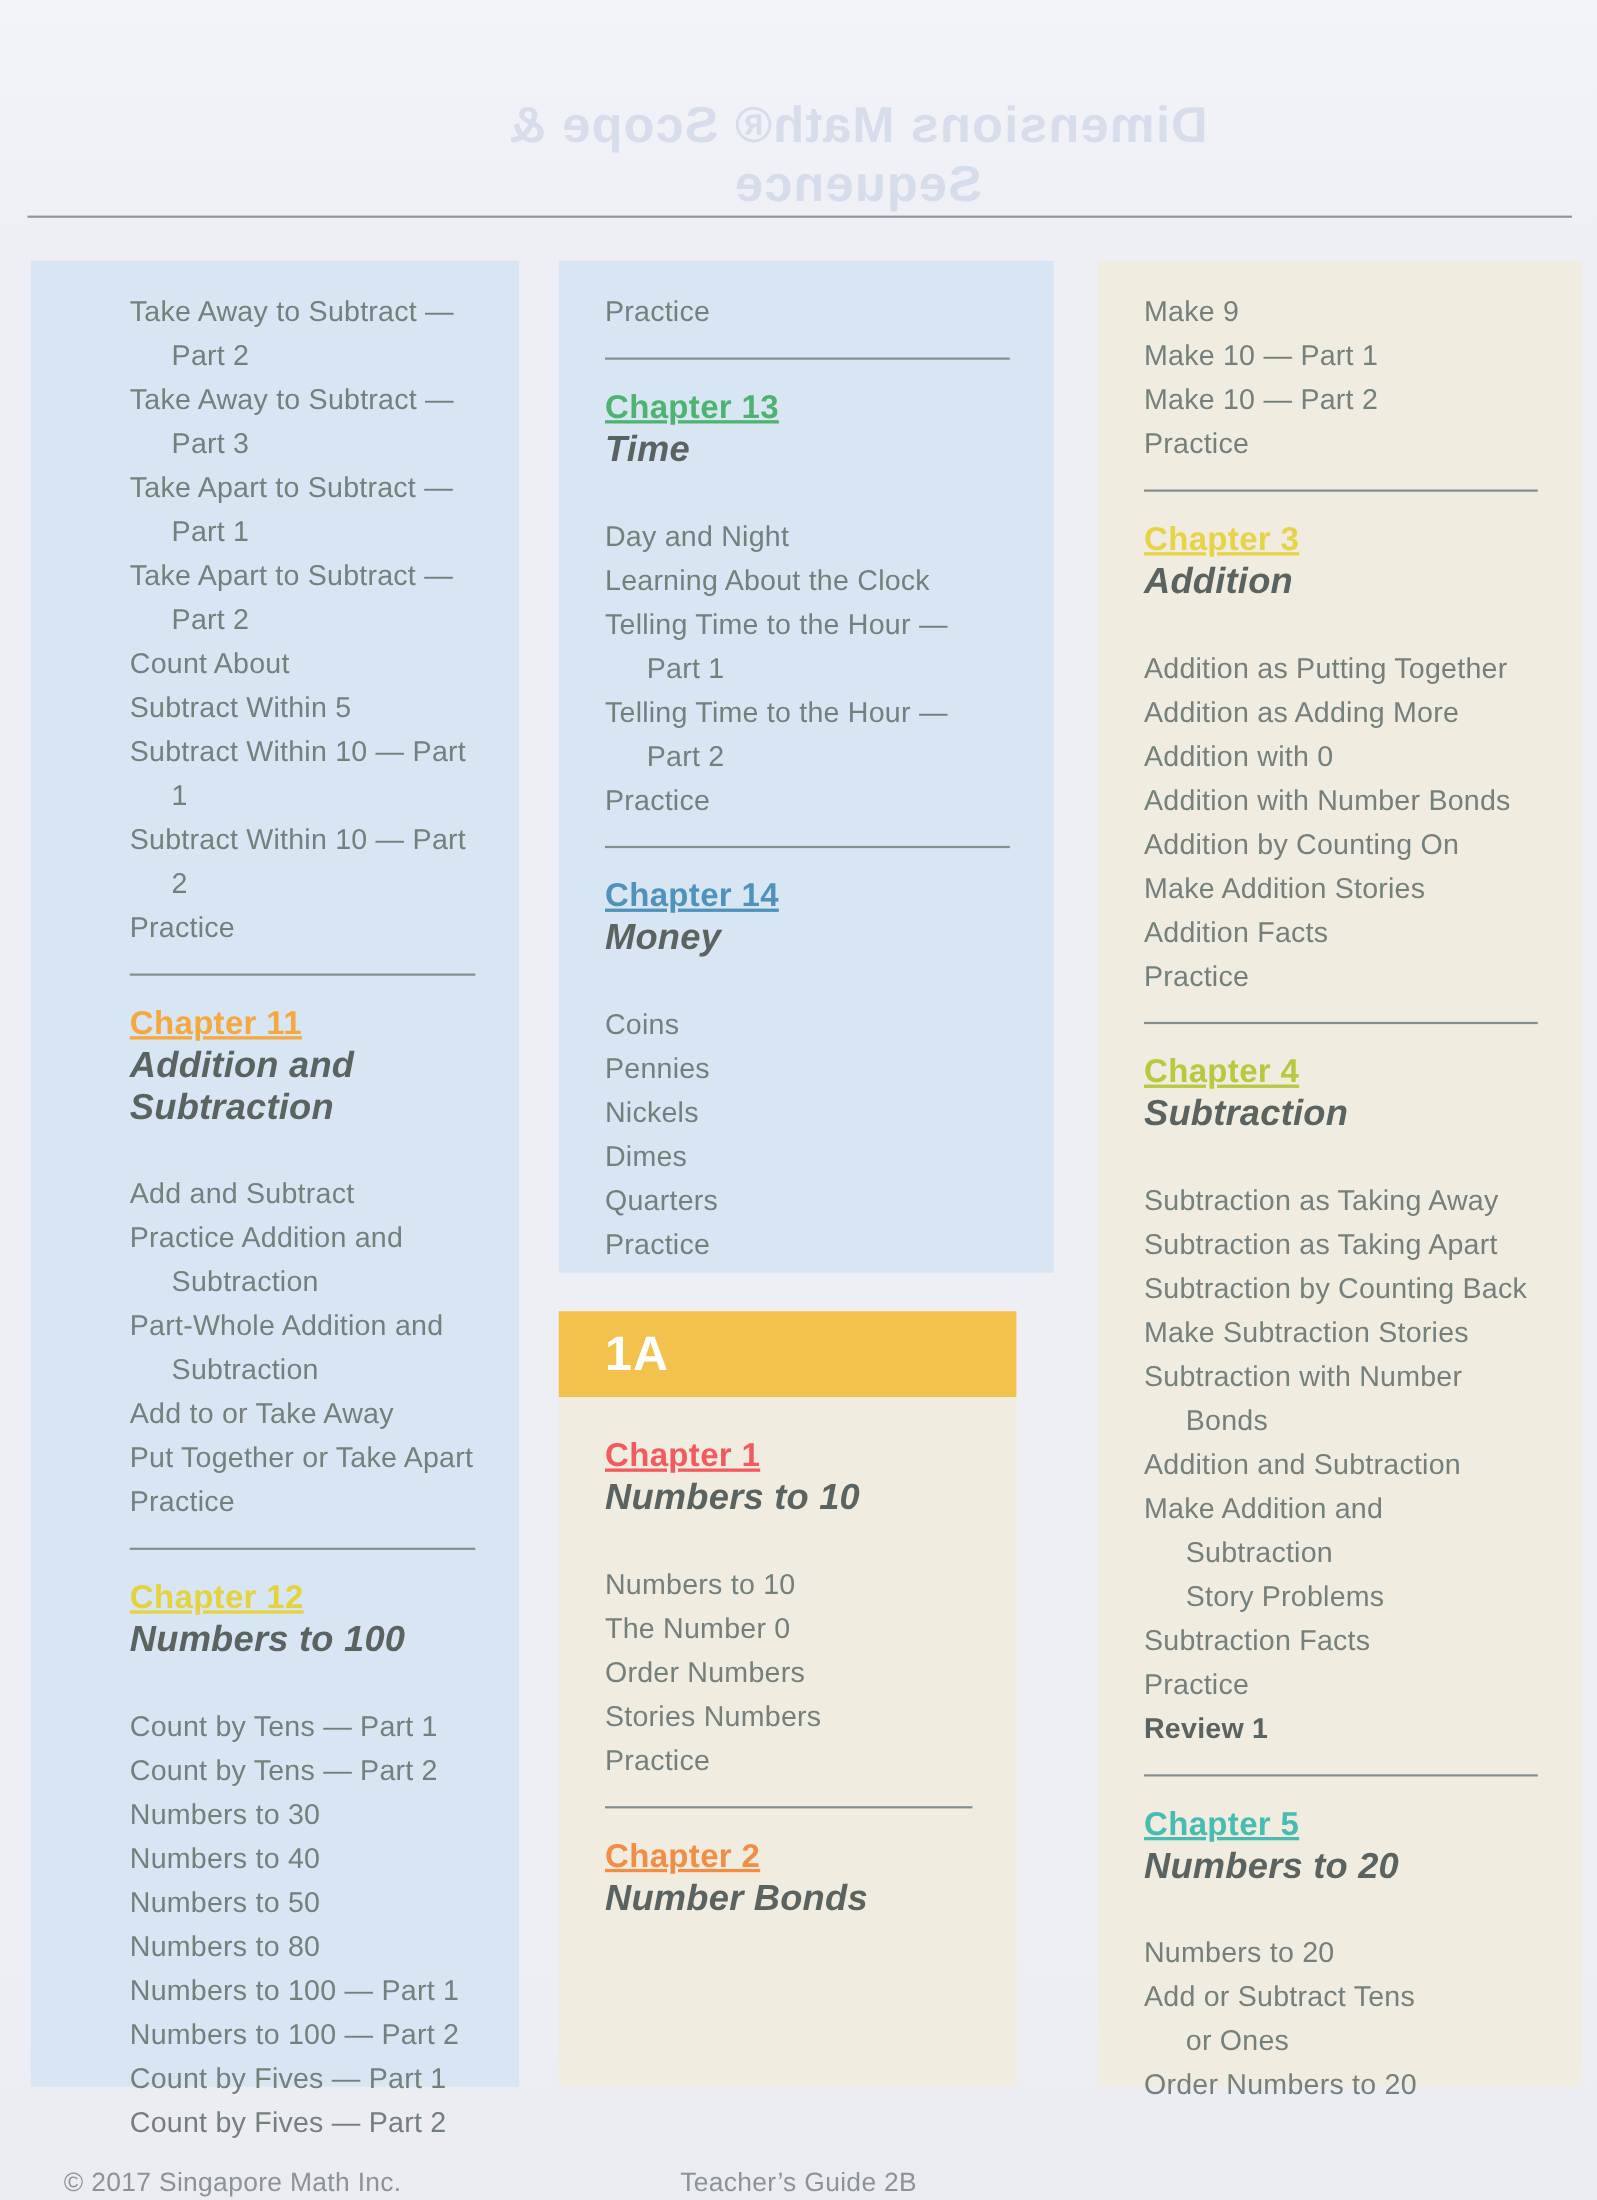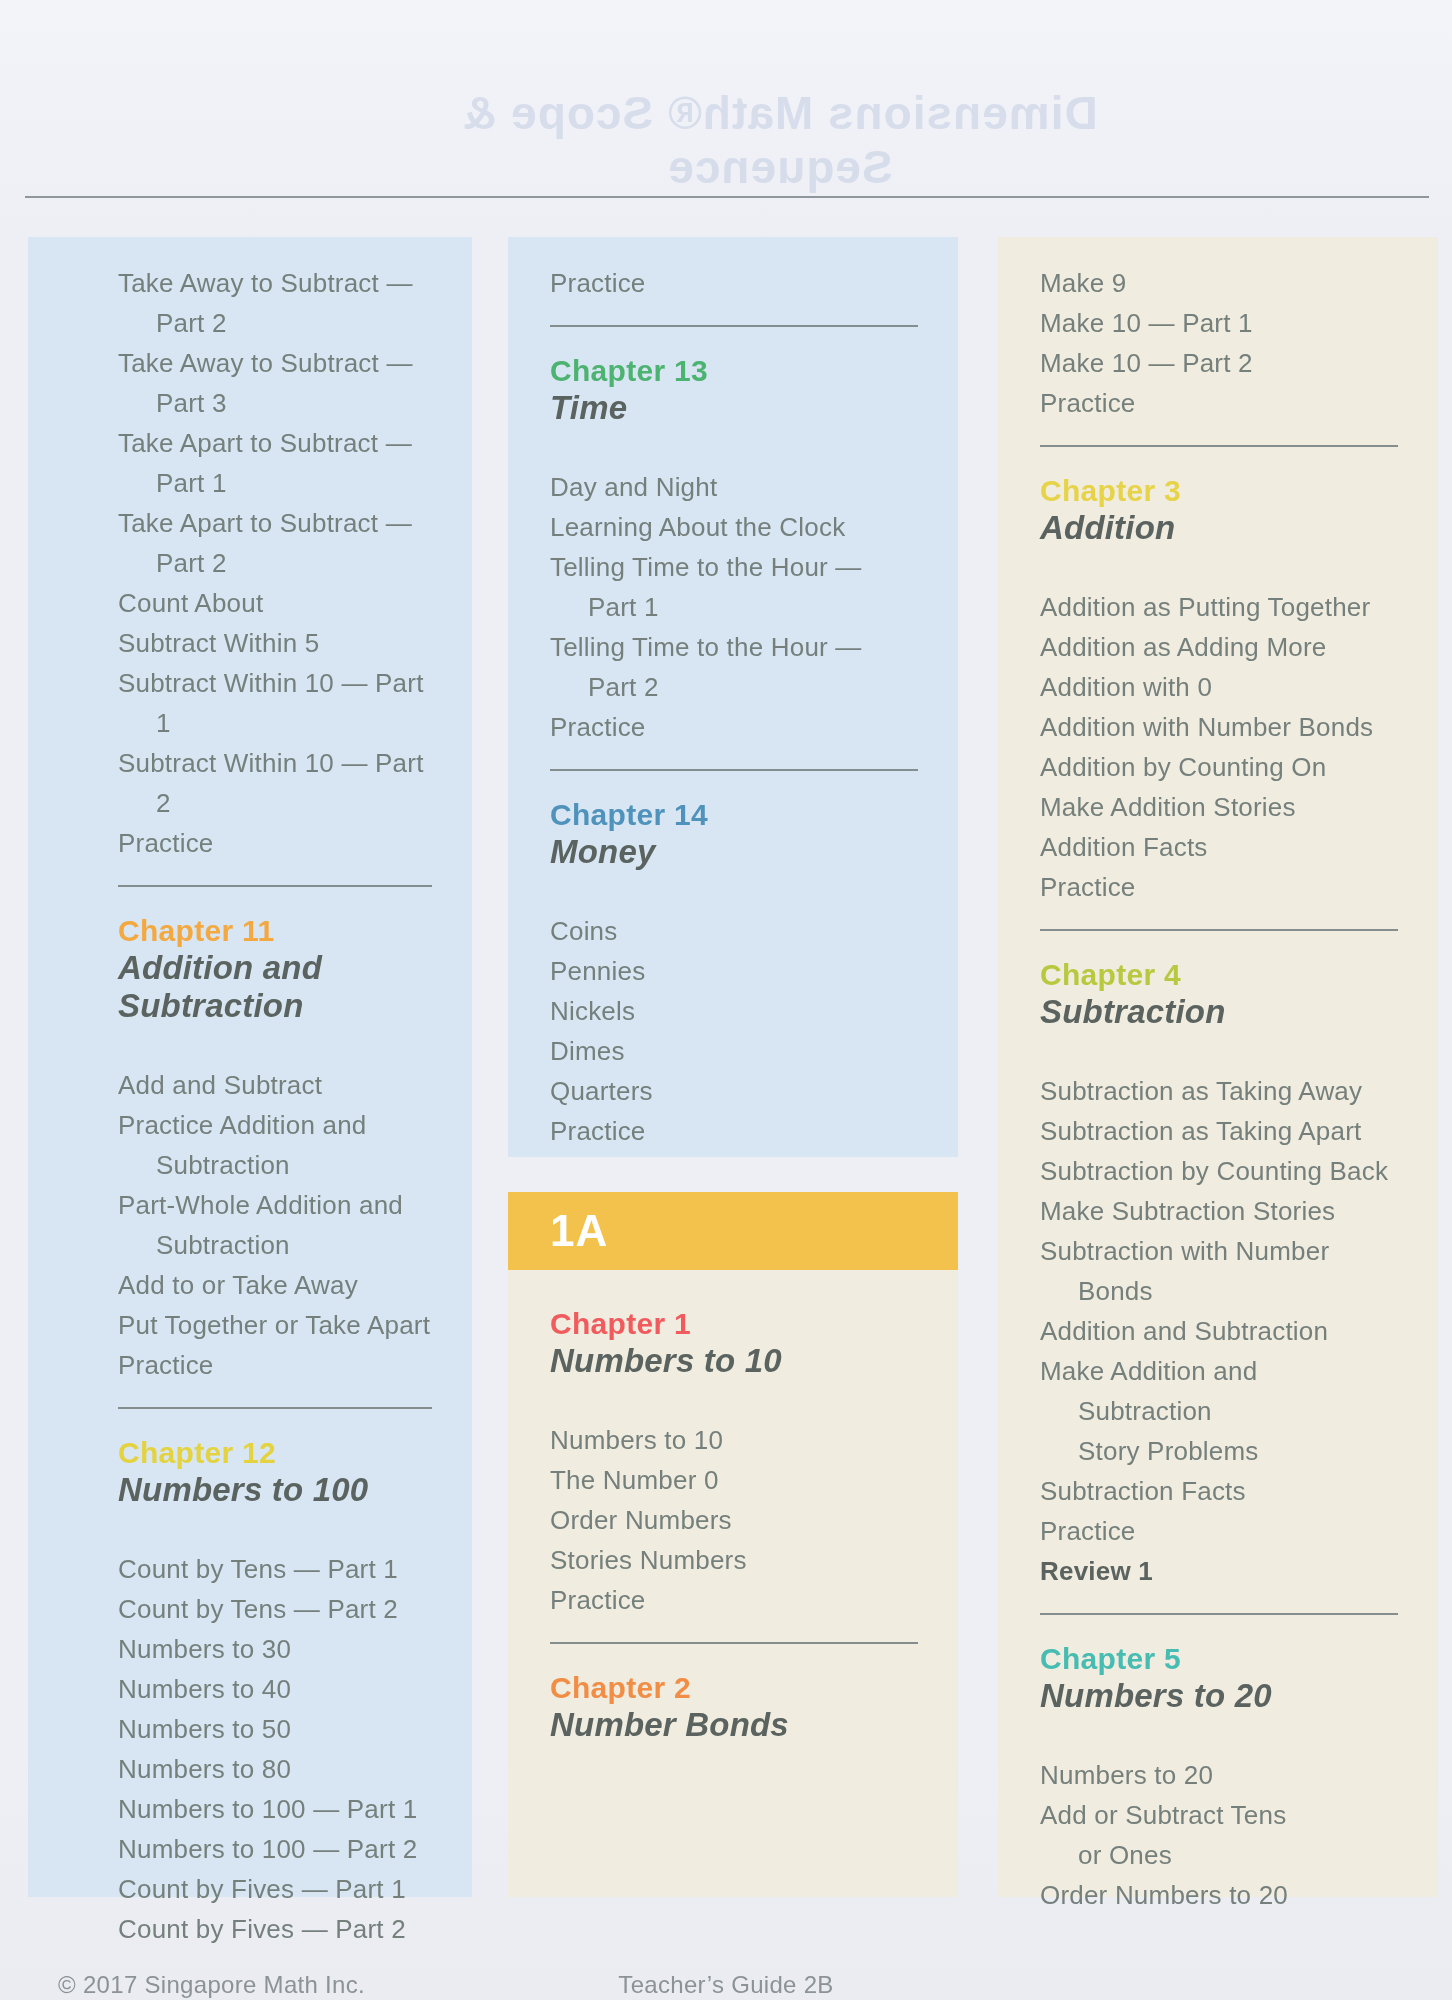--- a/index.html
+++ b/index.html
@@ -29,21 +29,21 @@
     width: 1404px; height: 2px;
     background: #8f979c;
   }
 
   .panel {
     position: absolute;
     box-sizing: border-box;
   }
   .panel-left   { left: 28px;  top: 237px;  width: 444px; height: 1660px; padding-left: 48px; }
   .panel-midtop { left: 508px; top: 237px;  width: 450px; height: 920px;  }
-  .panel-midbot { left: 508px; top: 1192px; width: 450px; height: 705px;  }
+  .panel-midbot { left: 508px; top: 1192px; width: 416px; height: 705px;  }
   .panel-right  { left: 998px; top: 237px;  width: 440px; height: 1660px; }
 
   .level-bar {
     height: 78px;
     display: flex; align-items: center;
     padding: 0 42px;
     box-sizing: border-box;
   }
   .level-bar span {
     color: #ffffff;
@@ -67,20 +67,21 @@
   .divider {
     height: 2px;
     background: #848e8f;
     margin: 22px 0 26px 0;
   }
 
   .chapter-label {
     font-size: 30px; font-weight: bold;
     line-height: 36px;
     letter-spacing: 0.3px;
+    text-decoration: underline;
   }
   .chapter-title {
     font-size: 33px; font-weight: bold;
     line-height: 38px;
     color: #5a635f;
     white-space: pre-line;
     letter-spacing: 0.2px;
     margin: 0 0 40px 0;
     font-style: italic;
   }

